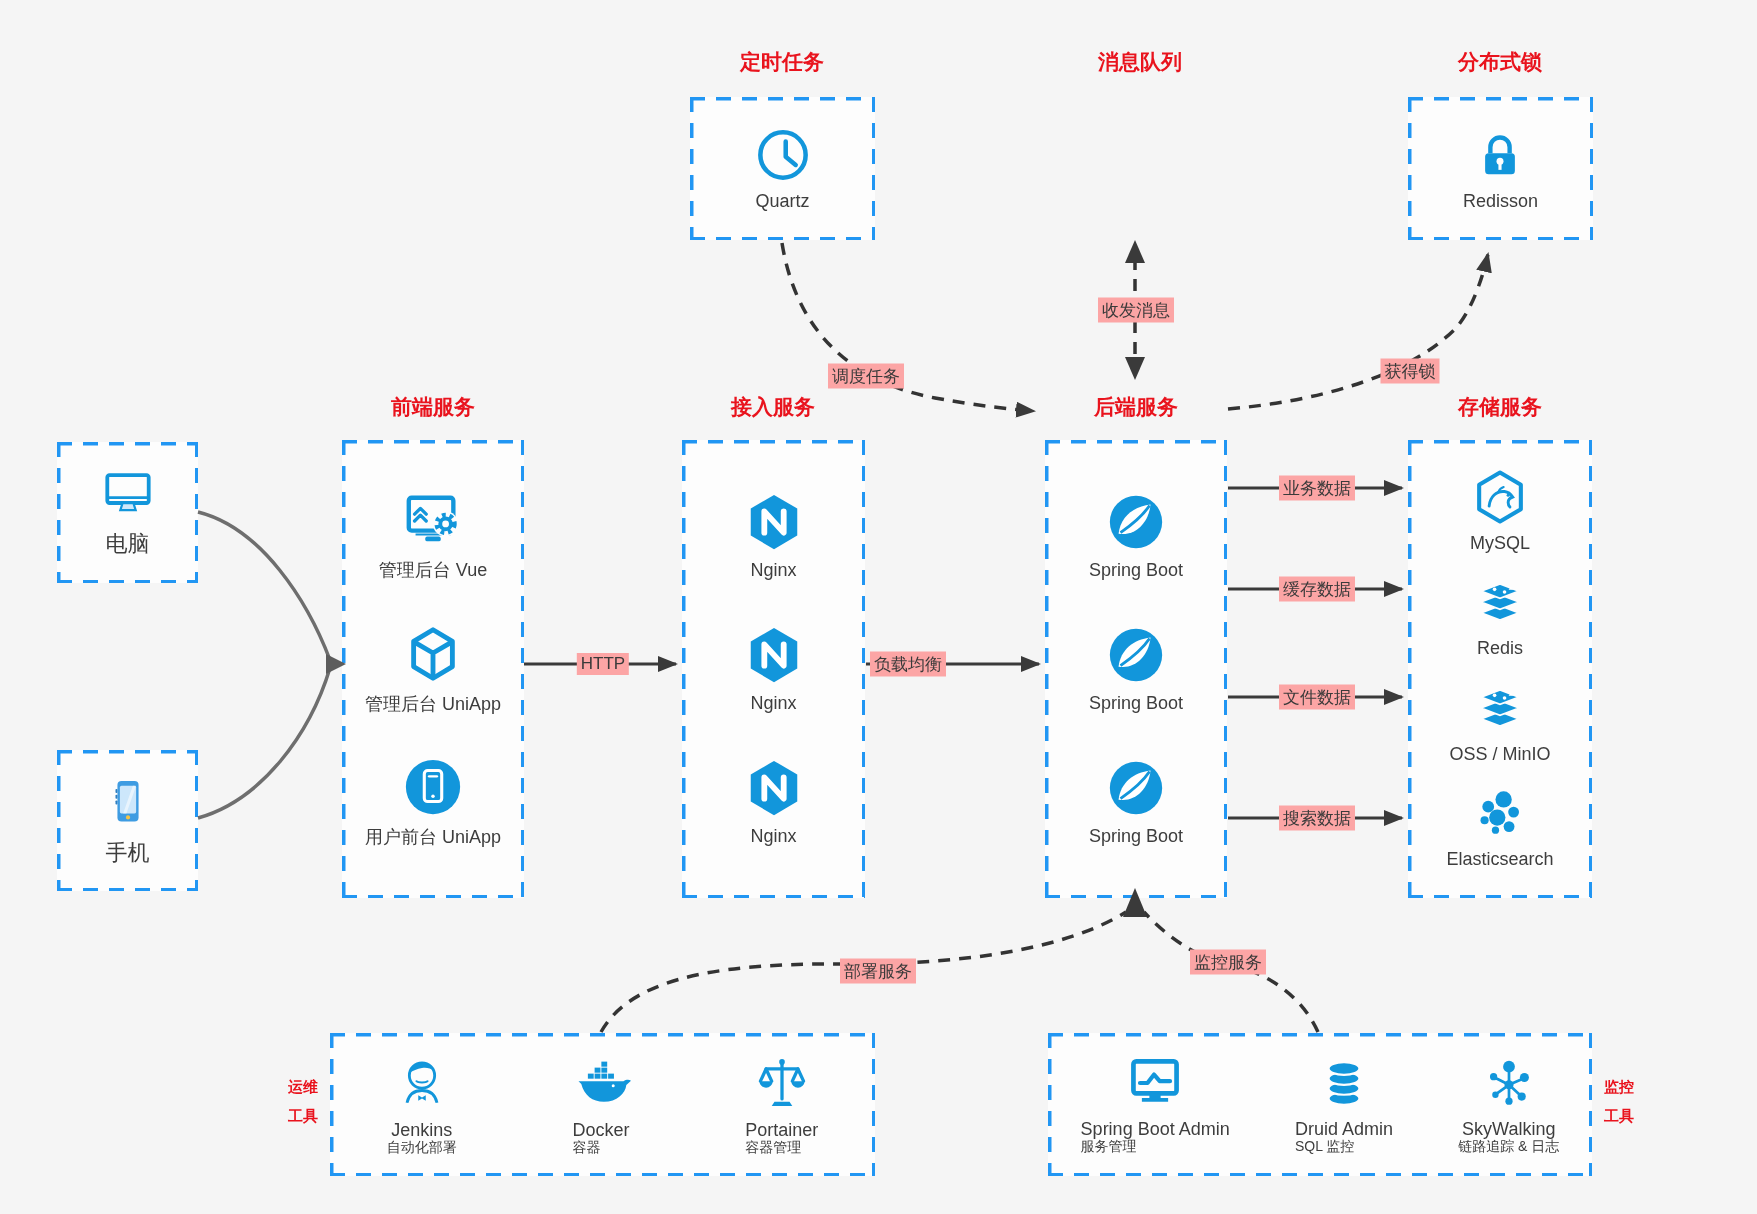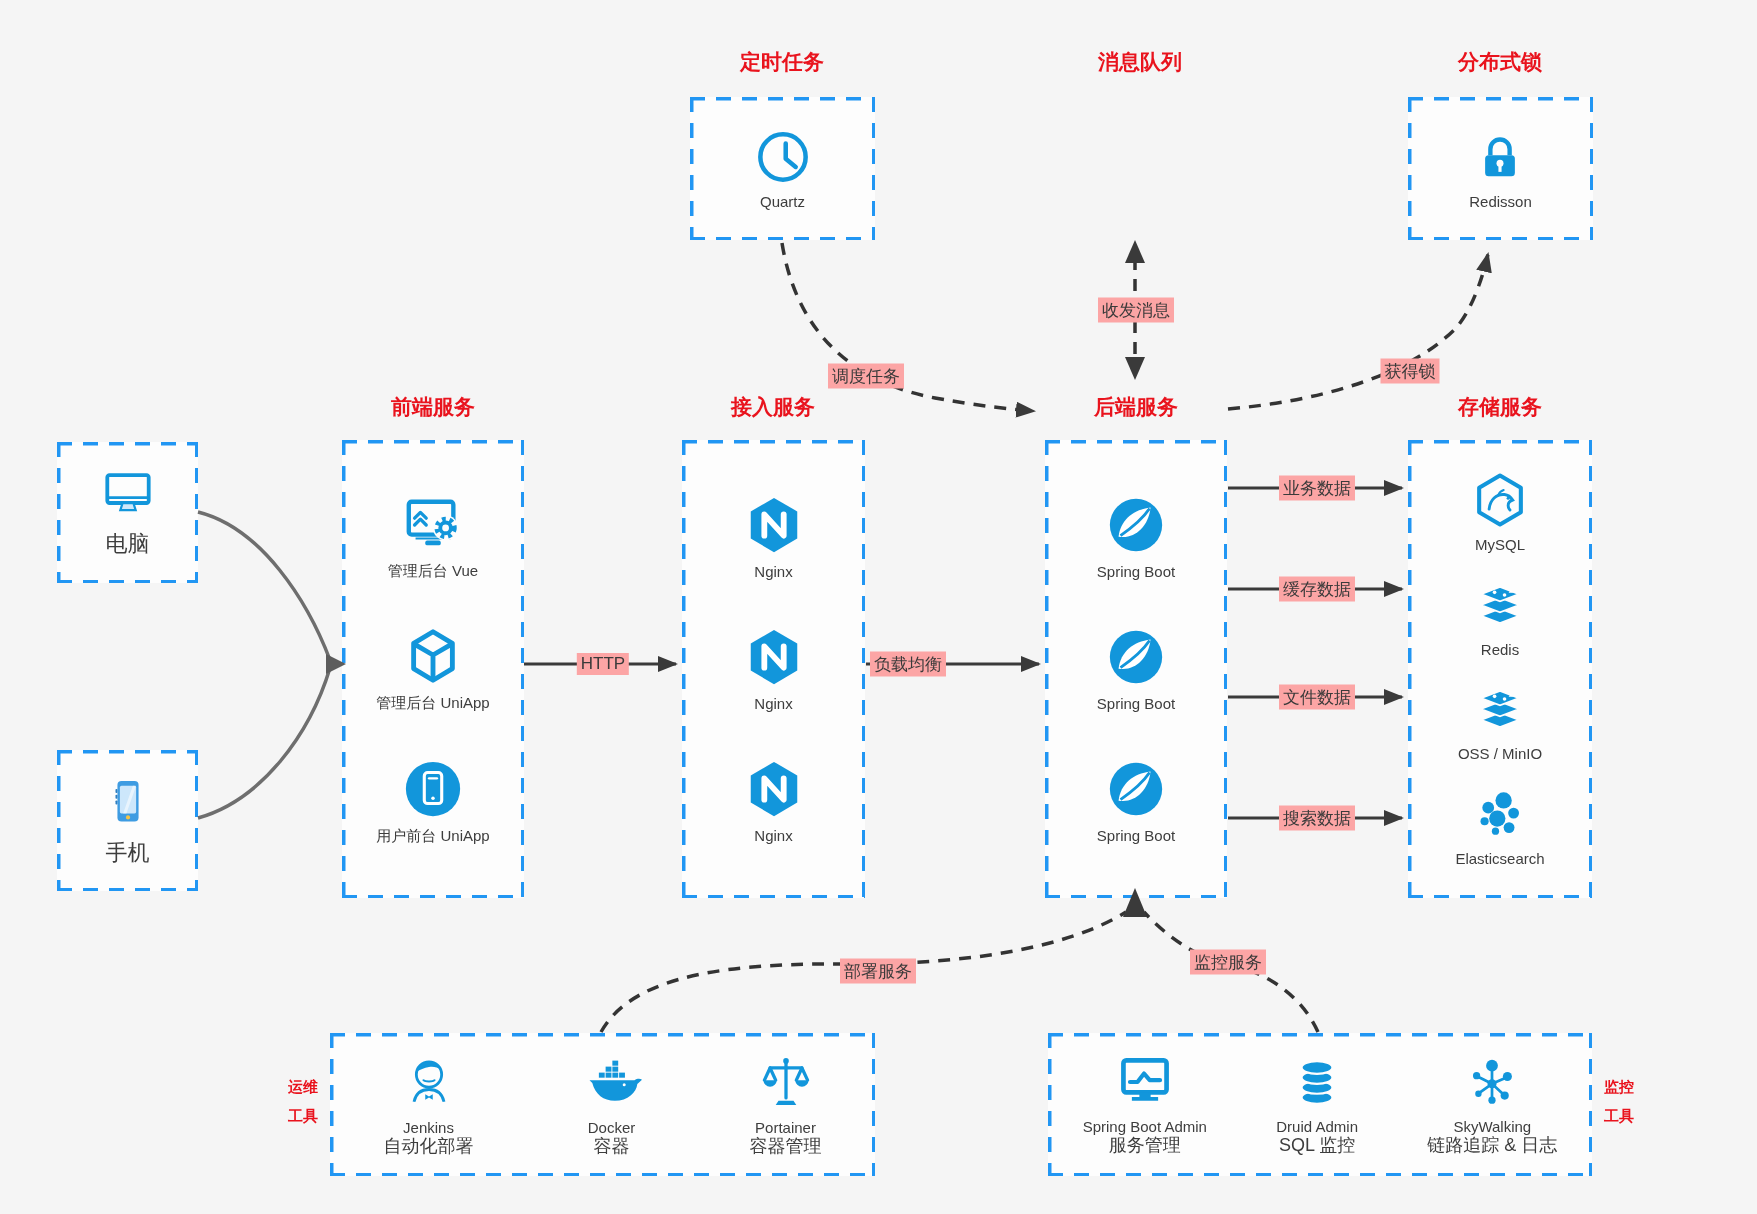--- a/index.html
+++ b/index.html
@@ -24,22 +24,22 @@
     background-repeat:no-repeat;}
   .vcol{flex-direction:column;justify-content:space-evenly;align-items:center;padding:8px 0;}
   .hrow{flex-direction:row;justify-content:space-around;align-items:center;}
   .center1{flex-direction:column;justify-content:center;align-items:center;gap:8px;}
 
   .gtitle{position:absolute;width:200px;text-align:center;font-size:21px;font-weight:bold;
           color:#e9131d;z-index:3;white-space:nowrap;}
   .sidelabel{position:absolute;font-size:15px;font-weight:bold;color:#e9131d;line-height:29px;z-index:3;}
 
   .node{display:flex;flex-direction:column;align-items:center;gap:7px;}
-  .nlabel{font-size:15px;color:#3d3d3d;white-space:nowrap;text-align:center;}
-  .nsub{font-size:18px;color:#3d3d3d;white-space:nowrap;text-align:center;margin-top:-2px;}
+  .nlabel{font-size:18px;color:#3d3d3d;white-space:nowrap;text-align:center;}
+  .nsub{font-size:14px;color:#3d3d3d;white-space:nowrap;text-align:left;margin-top:-2px;}
   .clabel{font-size:22px;color:#3d3d3d;}
 
   svg.wires{position:absolute;left:0;top:0;z-index:4;pointer-events:none;}
   .wire-solid{fill:none;stroke:#3a3a3a;stroke-width:3px;}
   .wire-dash{fill:none;stroke:#333;stroke-width:3.5px;stroke-dasharray:12 9;}
   .wire-gray{fill:none;stroke:#6e6e6e;stroke-width:3.5px;}
 
   .elabel{position:absolute;transform:translate(-50%,-50%);font-size:17px;color:#3a3a3a;
           background:#fca5a5;padding:1px 4px;white-space:nowrap;z-index:5;}
 </style>

